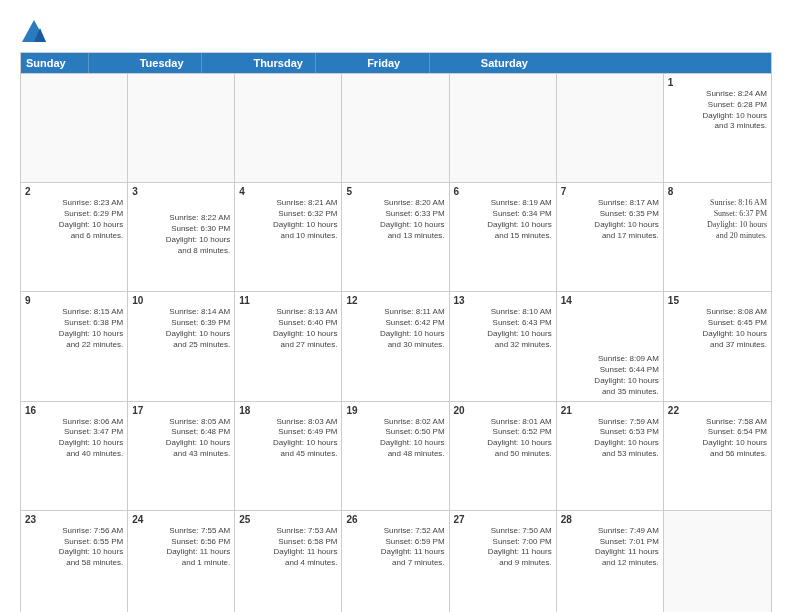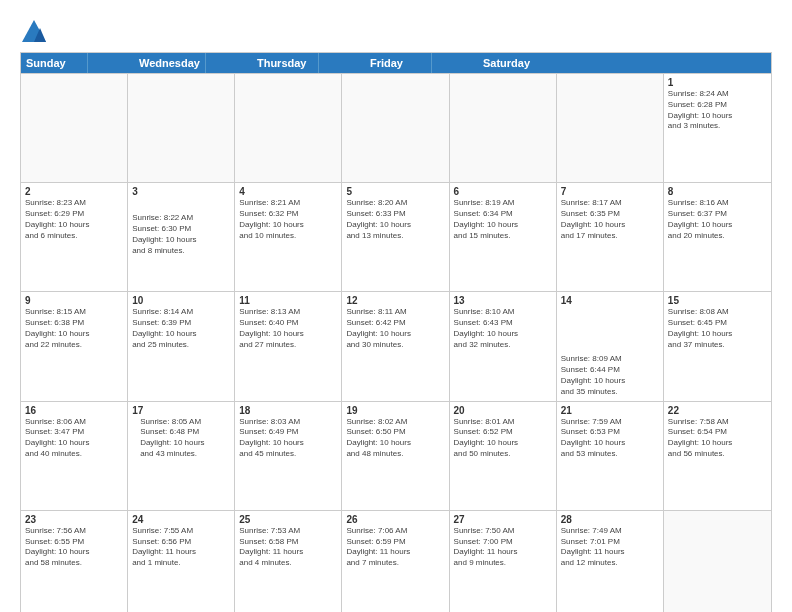--- a/index.html
+++ b/index.html
@@ -107,20 +107,21 @@
       font-size: 10px;
       font-weight: bold;
       color: #333;
       display: block;
       margin-bottom: 1px;
     }
     .day-info {
       font-size: 8px;
       color: #444;
       line-height: 1.35;
+      text-align: right;
     }
   </style>
 </head>
 <body>
 
 <div class="page">
   <div class="header">
     <div class="logo">
       <svg class="logo-icon" viewBox="0 0 28 28">
         <polygon points="14,2 26,24 2,24" fill="#2a7abf"></polygon>
@@ -133,21 +134,21 @@
     </div>
     <div class="title-block">
       <div class="month-title"></div>
       <div class="subtitle"></div>
     </div>
   </div>
 
   <div class="calendar">
     <div class="cal-header">
     <div class="cal-header-cell">Sunday</div>
-        <div class="cal-header-cell">Wednesday</div>
+        <div class="cal-header-cell">Tuesday</div>
         <div class="cal-header-cell">Thursday</div>
         <div class="cal-header-cell">Friday</div>
         <div class="cal-header-cell">Saturday</div>
       </div>
     <div class="cal-body">
     <div class="cal-row">
           <div class="cal-cell empty"></div>
           <div class="cal-cell empty"></div>
           <div class="cal-cell empty"></div>
           <div class="cal-cell empty"></div>
@@ -199,21 +200,21 @@
           </div>
           <div class="cal-cell">
             <span class="day-num">7</span>
             <div class="day-info" style="white-space: pre-line;">Sunrise: 8:17 AM
 Sunset: 6:35 PM
 Daylight: 10 hours
 and 17 minutes.</div>
           </div>
           <div class="cal-cell">
             <span class="day-num">8</span>
-            <div class="day-info" style="white-space: pre-line;">Sunrise: 8:16 AM
+            <div class="day-info" style="white-space: pre-line; font-family: Liberation Serif, serif;">Sunrise: 8:16 AM
 Sunset: 6:37 PM
 Daylight: 10 hours
 and 20 minutes.</div>
           </div>
         </div>
         <div class="cal-row">
           <div class="cal-cell">
             <span class="day-num">9</span>
             <div class="day-info" style="white-space: pre-line;">Sunrise: 8:15 AM
 Sunset: 6:38 PM
@@ -331,21 +332,21 @@
           </div>
           <div class="cal-cell">
             <span class="day-num">25</span>
             <div class="day-info" style="white-space: pre-line;">Sunrise: 7:53 AM
 Sunset: 6:58 PM
 Daylight: 11 hours
 and 4 minutes.</div>
           </div>
           <div class="cal-cell">
             <span class="day-num">26</span>
-            <div class="day-info" style="white-space: pre-line;">Sunrise: 7:06 AM
+            <div class="day-info" style="white-space: pre-line;">Sunrise: 7:52 AM
 Sunset: 6:59 PM
 Daylight: 11 hours
 and 7 minutes.</div>
           </div>
           <div class="cal-cell">
             <span class="day-num">27</span>
             <div class="day-info" style="white-space: pre-line;">Sunrise: 7:50 AM
 Sunset: 7:00 PM
 Daylight: 11 hours
 and 9 minutes.</div>

